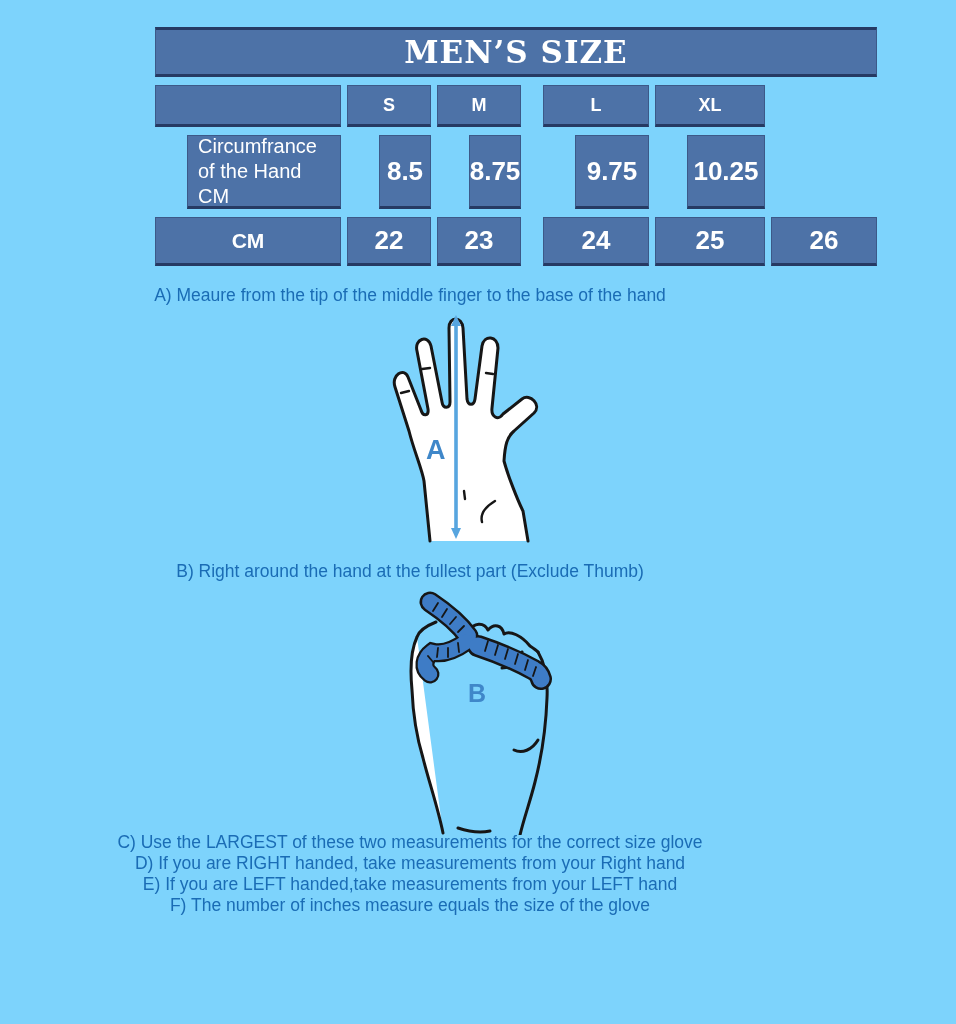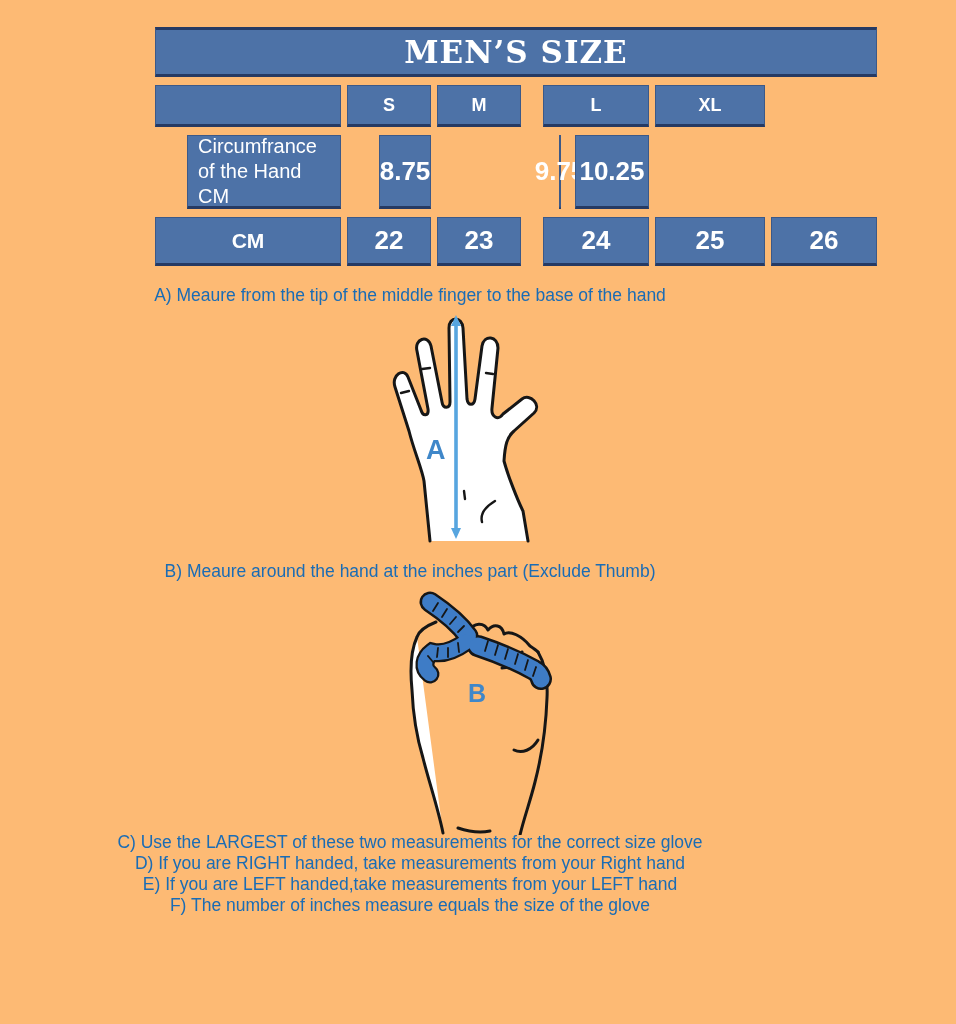--- a/index.html
+++ b/index.html
@@ -1,17 +1,17 @@
 <!DOCTYPE html>
 <html><head>
 <meta charset="utf-8">
 <style>
   html,body { margin:0; padding:0; background:#ffffff; }
   #canvas {
-    position:relative; width:956px; height:1024px; background:#fdba74;
+    position:relative; width:956px; height:1024px; background:#7dd3fc;
     font-family:"Liberation Sans", sans-serif; overflow:hidden;
   }
   
   #size-chart { position:absolute; left:155px; top:27px; width:722px; }
   .trow {
     display:grid;
     grid-template-columns:186px 84px 84px 10px 106px 110px 106px;
     column-gap:6px;
     margin-bottom:8px;
   }
@@ -69,20 +69,21 @@
       <div class="cell"></div>
       <div class="cell">S</div>
       <div class="cell">M</div>
       <div class="sp"></div>
       <div class="cell">L</div>
       <div class="cell">XL</div>
     </div>
 
     <div class="trow r-circ">
       <div class="cell label-left">Circumfrance of the Hand CM</div>
+      <div class="cell">8.5</div>
       <div class="cell">8.75</div>
       <div class="sp"></div>
       <div class="cell">9.75</div>
       <div class="cell">10.25</div>
     </div>
 
     <div class="trow r-cm">
       <div class="cell label-center">CM</div>
       <div class="cell">22</div>
       <div class="cell">23</div>
@@ -112,21 +113,21 @@
       <path d="M127,190 C117,196 112,203 114,211"></path>
     </g>
     <g>
       <line x1="88" y1="12" x2="88" y2="220" stroke="#57a5df" stroke-width="3.6"></line>
       <polygon points="88,4 83,15 93,15" fill="#57a5df"></polygon>
       <polygon points="88,228 83,217 93,217" fill="#57a5df"></polygon>
     </g>
     <text class="measure-letter" x="58" y="148" font-size="27">A</text>
   </svg>
 
-  <div id="note-b" class="note">B) Meaure around the hand at the inches part (Exclude Thumb)</div>
+  <div id="note-b" class="note">B) Right around the hand at the fullest part (Exclude Thumb)</div>
 
   <svg id="fist-svg" width="165" height="245" viewBox="0 0 165 245">
     <g fill="none" stroke="#161616" stroke-width="3" stroke-linecap="round" stroke-linejoin="round">
 
       <path d="M19,47 C13,60 12,80 14,100 C15,125 19,148 25,168 C31,192 40,218 45,243" fill="#ffffff" stroke="none"></path>
       <path d="M38,32 C28,36 21,41 19,47 C13,60 12,80 14,100 C15,125 19,148 25,168 C31,192 40,218 45,243"></path>
 
       <path d="M140,62 C146,72 150,88 149,108 C148,135 144,165 137,192 C132,212 126,228 122,245"></path>
 
       <path d="M70,42 C76,32 86,32 90,40 C96,33 104,35 106,44 C112,40 124,46 132,56 C135,58 138,60 140,62"></path>

